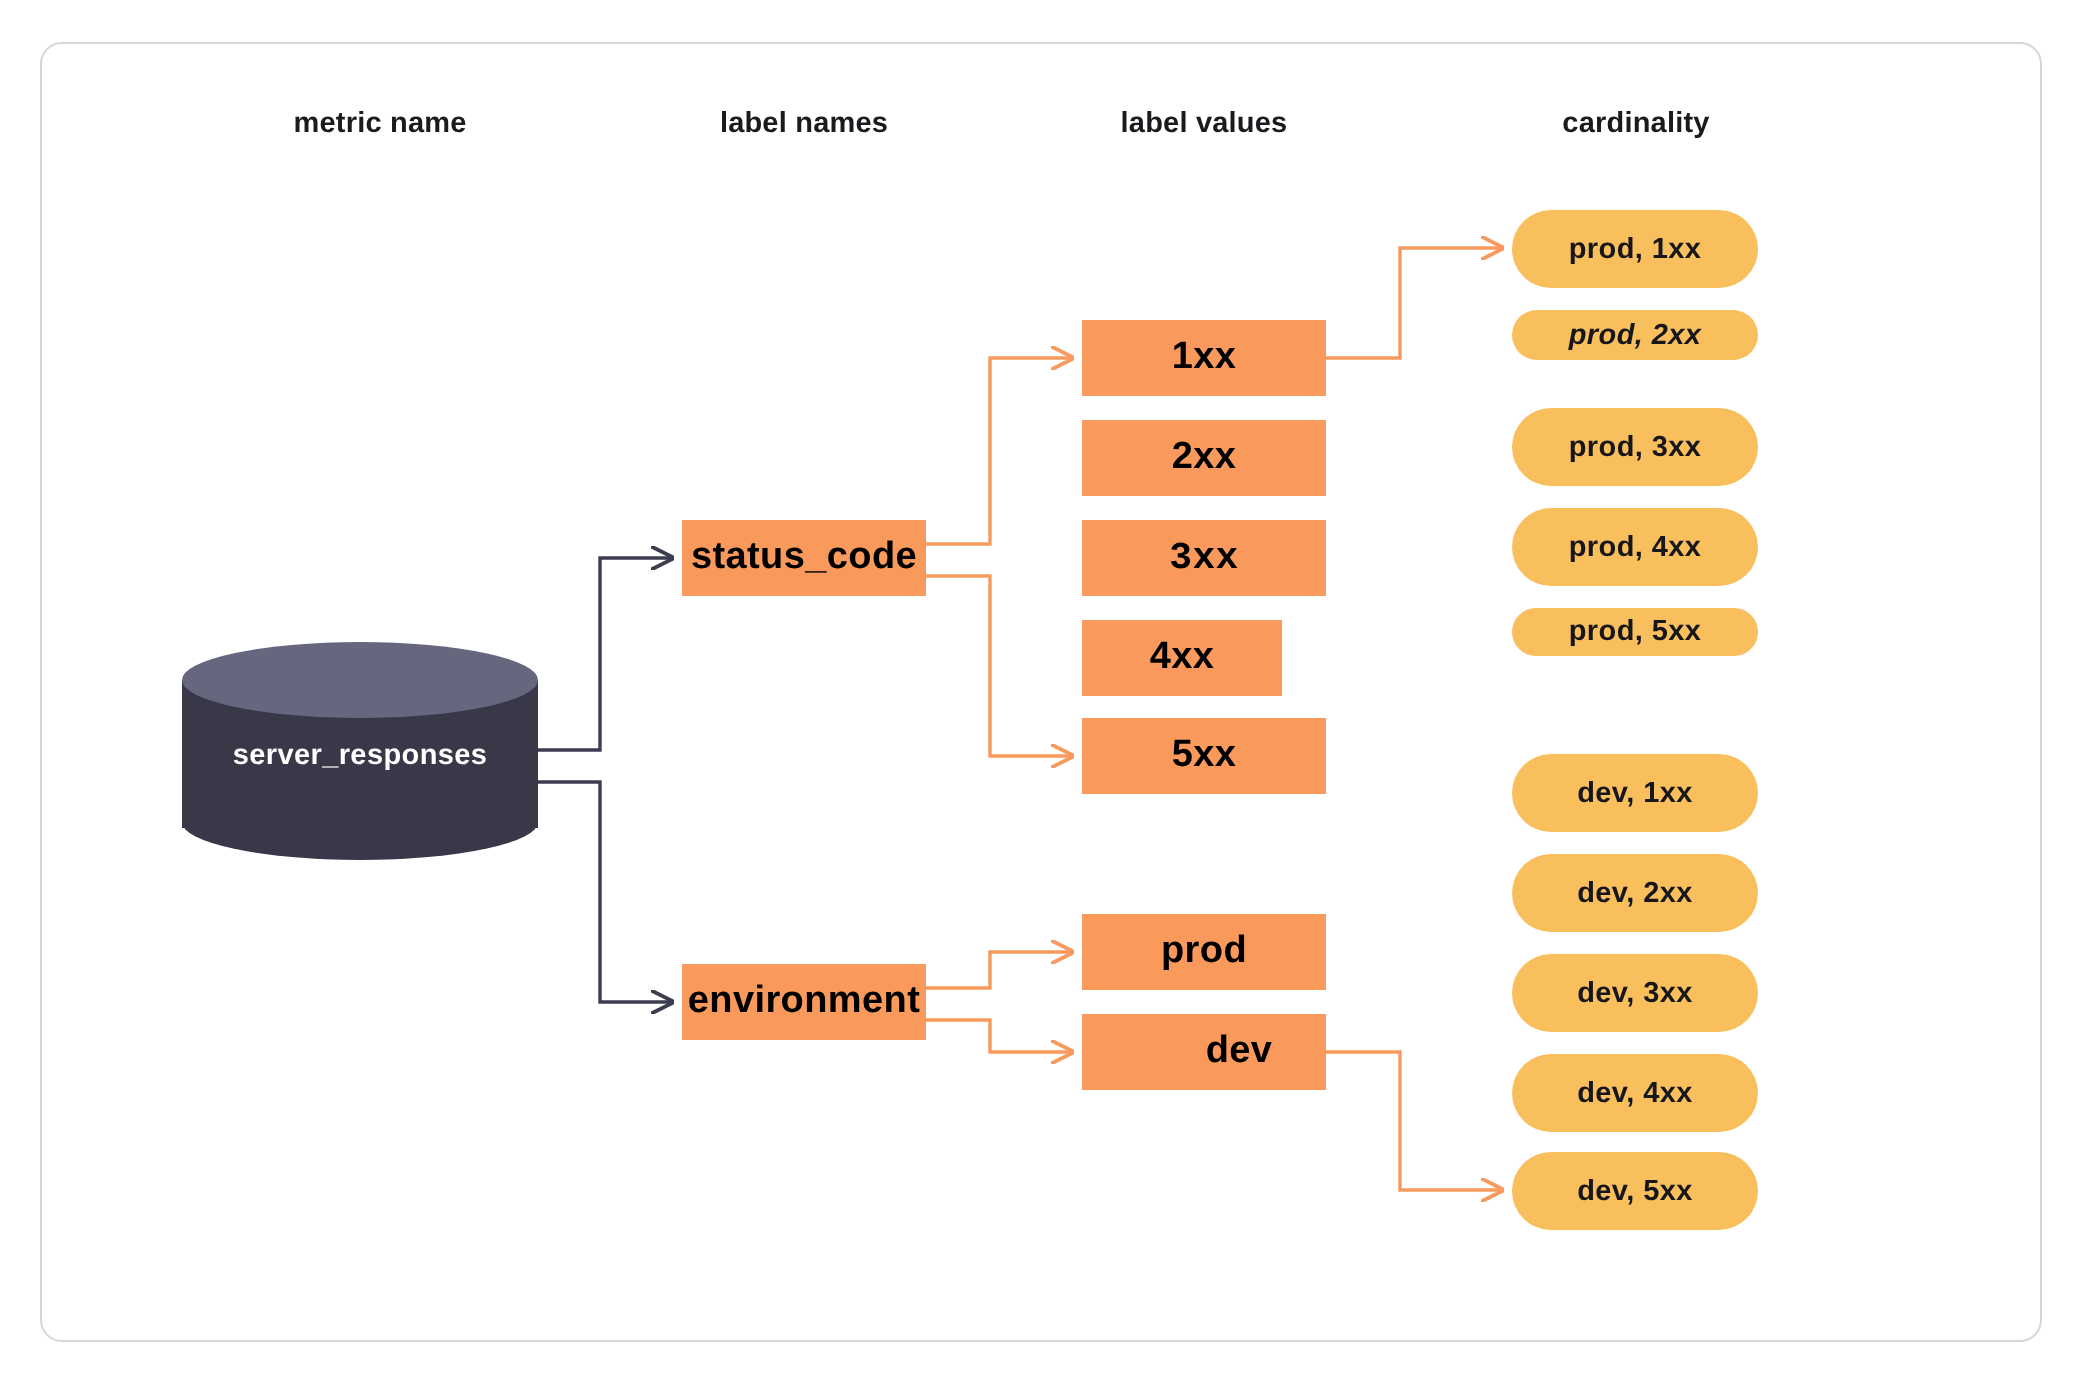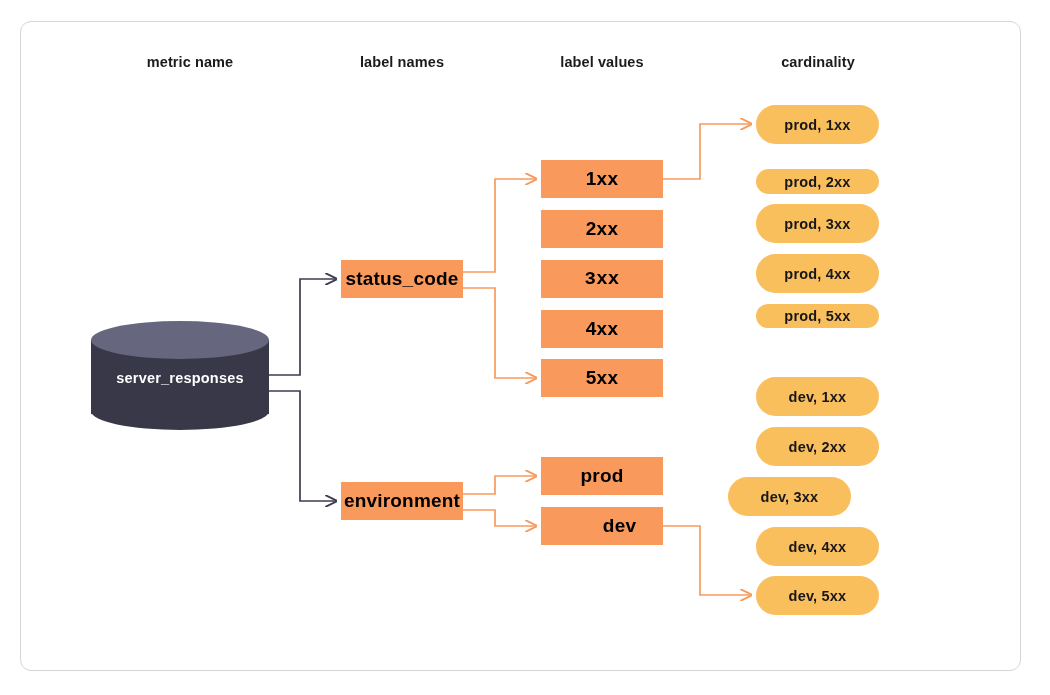--- a/index.html
+++ b/index.html
@@ -171,31 +171,31 @@
     <div class="cyl-top"></div>
     <div class="cyl-label">server_responses</div>
   </div>
 
   <div class="obox" style="left:341px; top:260px; width:122px; height:38px;">status_code</div>
   <div class="obox" style="left:341px; top:482px; width:122px; height:38px;">environment</div>
 
   <div class="obox" style="left:541px; top:160px; width:122px; height:38px;">1xx</div>
   <div class="obox" style="left:541px; top:210px; width:122px; height:38px;">2xx</div>
   <div class="obox" style="left:541px; top:260px; width:122px; height:38px;font-family:Liberation Mono, monospace;">3xx</div>
-  <div class="obox" style="left:541px; top:310px; width:122px; height:38px;text-align:right;">4xx</div>
+  <div class="obox" style="left:541px; top:310px; width:100px; height:38px;text-align:right;">4xx</div>
   <div class="obox" style="left:541px; top:359px; width:122px; height:38px;">5xx</div>
 
   <div class="obox" style="left:541px; top:457px; width:122px; height:38px;">prod</div>
   <div class="obox" style="left:541px; top:507px; width:122px; height:38px;padding-left:35px;">dev</div>
 
   <div class="pill" style="left:756px; top:105px; width:123px; height:39px;">prod, 1xx</div>
-  <div class="pill" style="left:756px; top:169px; width:123px; height:25px;">prod, 2xx</div>
+  <div class="pill" style="left:756px; top:155px; width:123px; height:25px;font-style:italic;">prod, 2xx</div>
   <div class="pill" style="left:756px; top:204px; width:123px; height:39px;">prod, 3xx</div>
   <div class="pill" style="left:756px; top:254px; width:123px; height:39px;">prod, 4xx</div>
   <div class="pill" style="left:756px; top:304px; width:123px; height:24px;">prod, 5xx</div>
 
   <div class="pill" style="left:756px; top:377px; width:123px; height:39px;">dev, 1xx</div>
   <div class="pill" style="left:756px; top:427px; width:123px; height:39px;">dev, 2xx</div>
-  <div class="pill" style="left:728px; top:477px; width:123px; height:39px;">dev, 3xx</div>
+  <div class="pill" style="left:756px; top:477px; width:123px; height:39px;">dev, 3xx</div>
   <div class="pill" style="left:756px; top:527px; width:123px; height:39px;">dev, 4xx</div>
   <div class="pill" style="left:756px; top:576px; width:123px; height:39px;">dev, 5xx</div>
 
 </div>
 
 </body></html>

